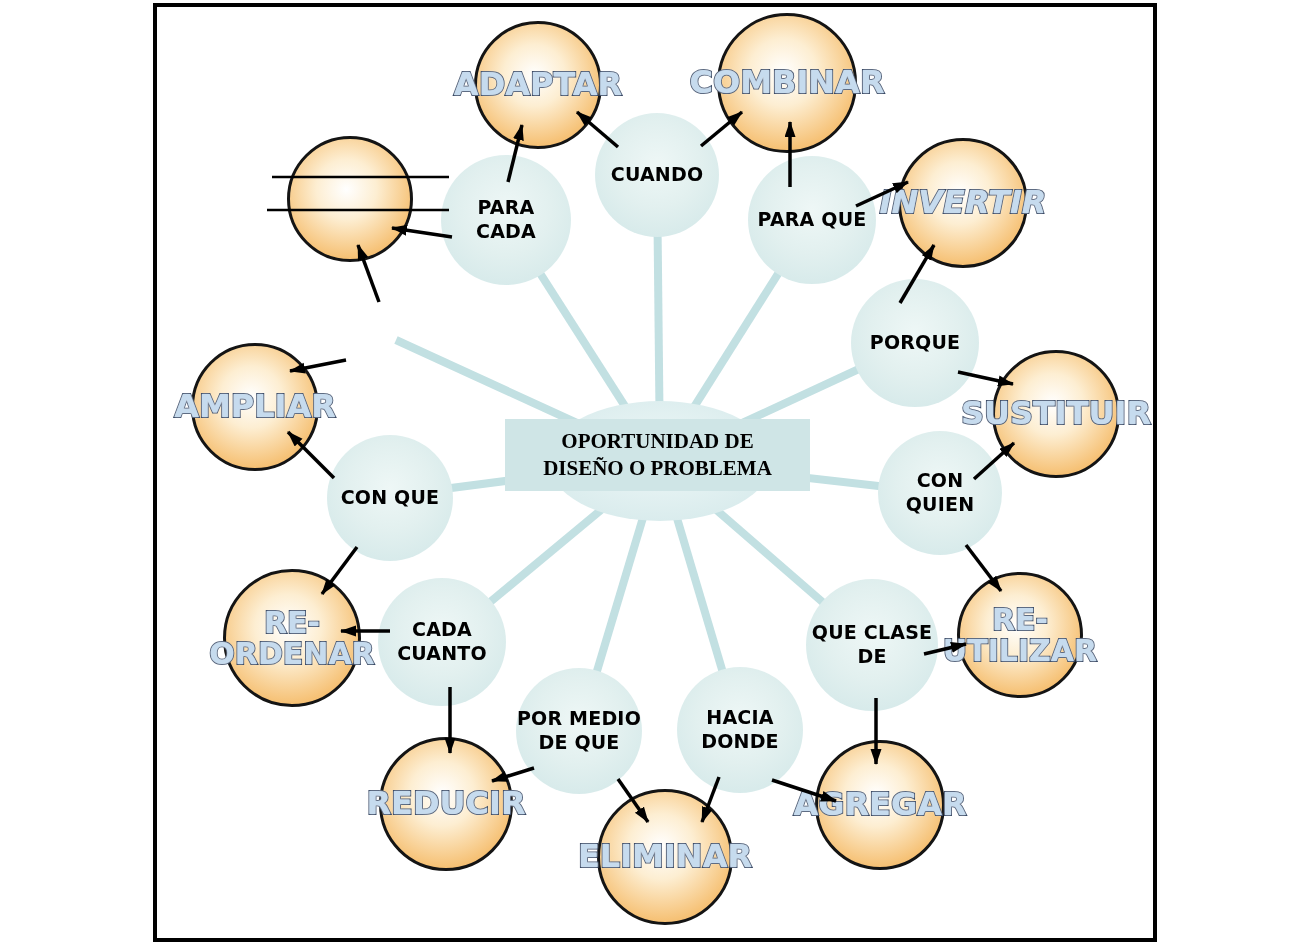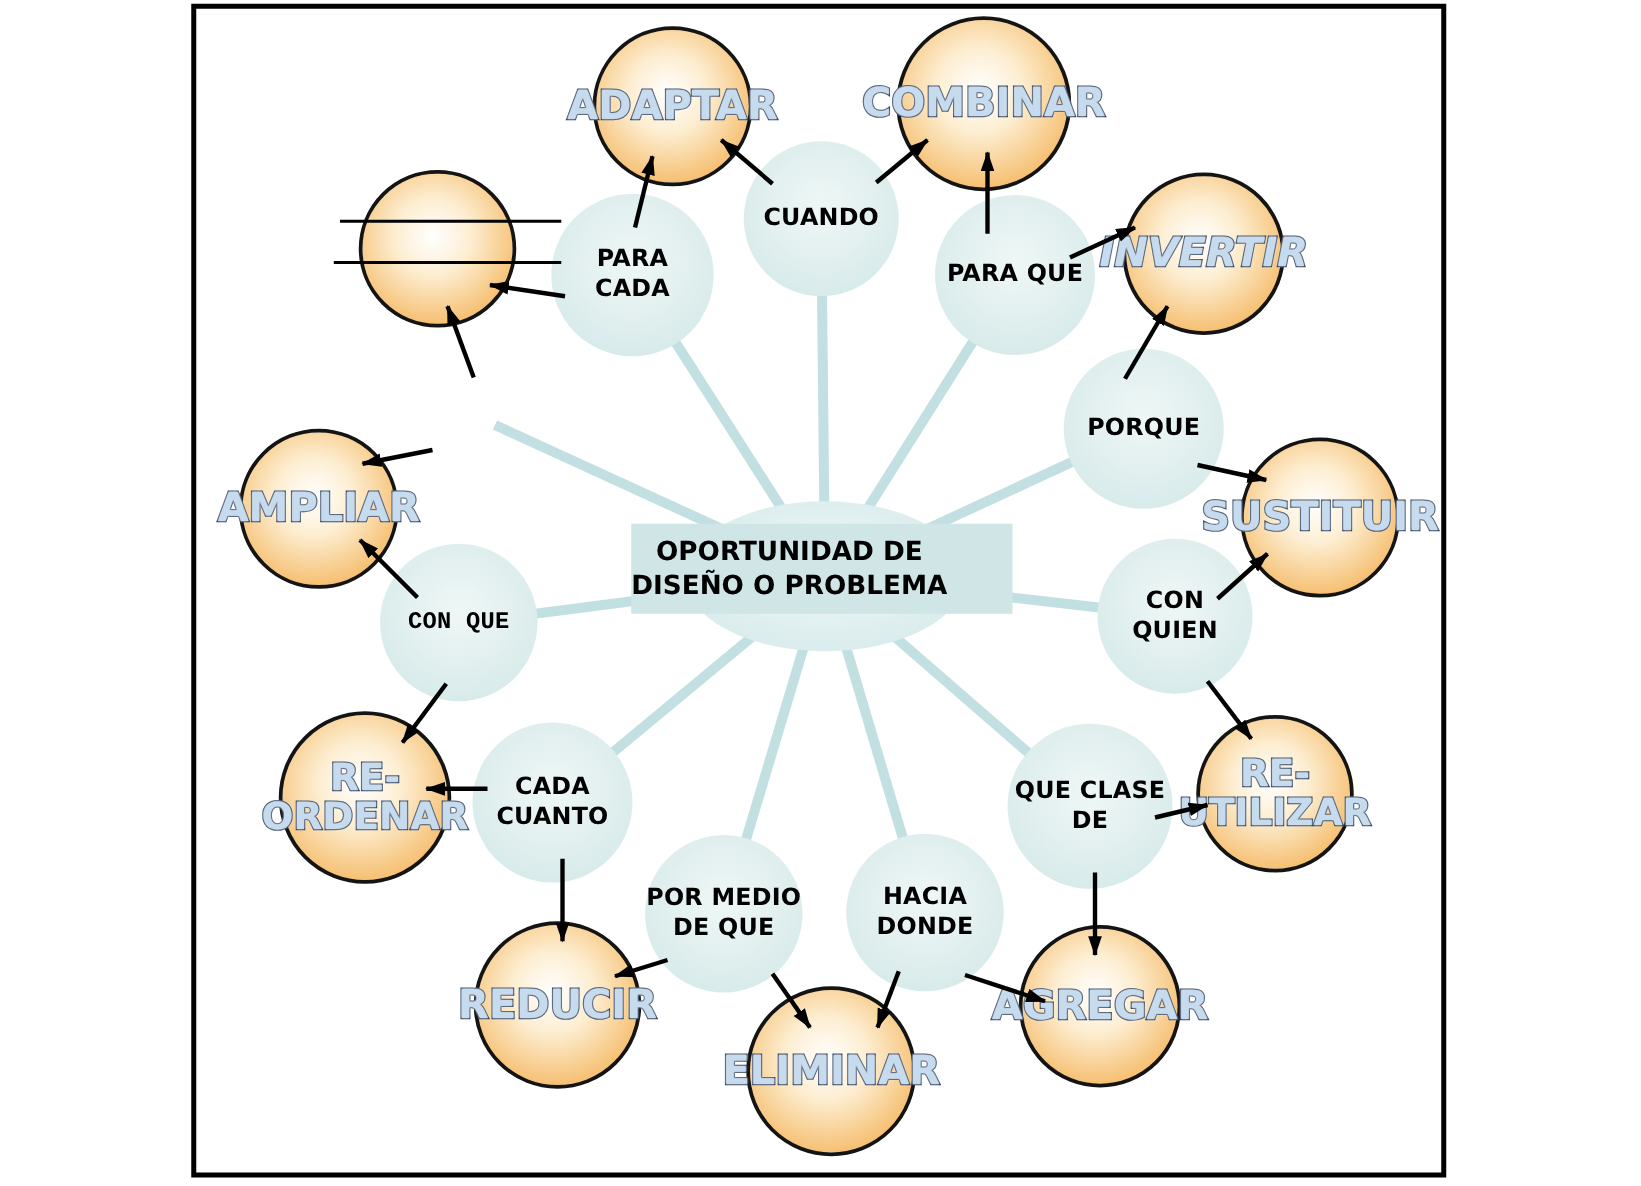--- a/index.html
+++ b/index.html
@@ -17,21 +17,21 @@
            background:radial-gradient(circle at 47% 42%, #ffffff 0%, #fdeed2 32%, #f6c277 72%, #efa94f 100%);
            border:3px solid #141414;box-sizing:border-box;
            display:flex;align-items:center;justify-content:center;}
   .qlabel{font-weight:bold;color:#000;font-size:19px;line-height:1.25;text-align:center;
           white-space:pre-line;letter-spacing:0.2px;}
   .alabel{font-weight:bold;font-size:32px;line-height:1.05;text-align:center;white-space:pre-line;
           color:#c6dbee;-webkit-text-stroke:2px #2c3e5c;paint-order:stroke fill;
           text-shadow:0 0 2px rgba(255,255,255,0.9);white-space:pre;letter-spacing:0px;z-index:5;}
   .alabel.wrap{white-space:pre-line;font-size:30px;}
   .centerbox{position:absolute;left:505px;top:419px;width:305px;height:72px;z-index:5;
-             background:#cfe5e6;display:flex;align-items:center;}
+             background:#cfe5e6;display:flex;align-items:center;justify-content:center;font-family:Liberation Serif, serif;}
   .centerlabel{font-weight:bold;color:#000;font-size:21px;line-height:1.3;text-align:center;white-space:pre-line;}
 </style>
 </head>
 <body>
 
 <div class="stage">
 
   <div class="frame"></div>
 
   <svg class="layer spokes" viewBox="0 0 1313 949">
@@ -79,21 +79,21 @@
 DONDE</span>
     </div>
   <div class="qcircle" style="left:516px;top:668px;width:126px;height:126px;">
     <span class="qlabel">POR MEDIO
 DE QUE</span>
     </div>
   <div class="qcircle" style="left:378px;top:578px;width:128px;height:128px;">
     <span class="qlabel">CADA
 CUANTO</span>
     </div>
-  <div class="qcircle" style="left:304px;top:435px;width:126px;height:126px;font-family:Liberation Mono, monospace;">
+  <div class="qcircle" style="left:327px;top:435px;width:126px;height:126px;">
     <span class="qlabel">CON QUE</span>
     </div>
   <div class="qcircle" style="left:441px;top:155px;width:130px;height:130px;">
     <span class="qlabel">PARA
 CADA</span>
     </div>
 
   <div class="acircle" style="left:474px;top:21px;width:128px;height:128px;">
     <span class="alabel">ADAPTAR</span>
     </div>

